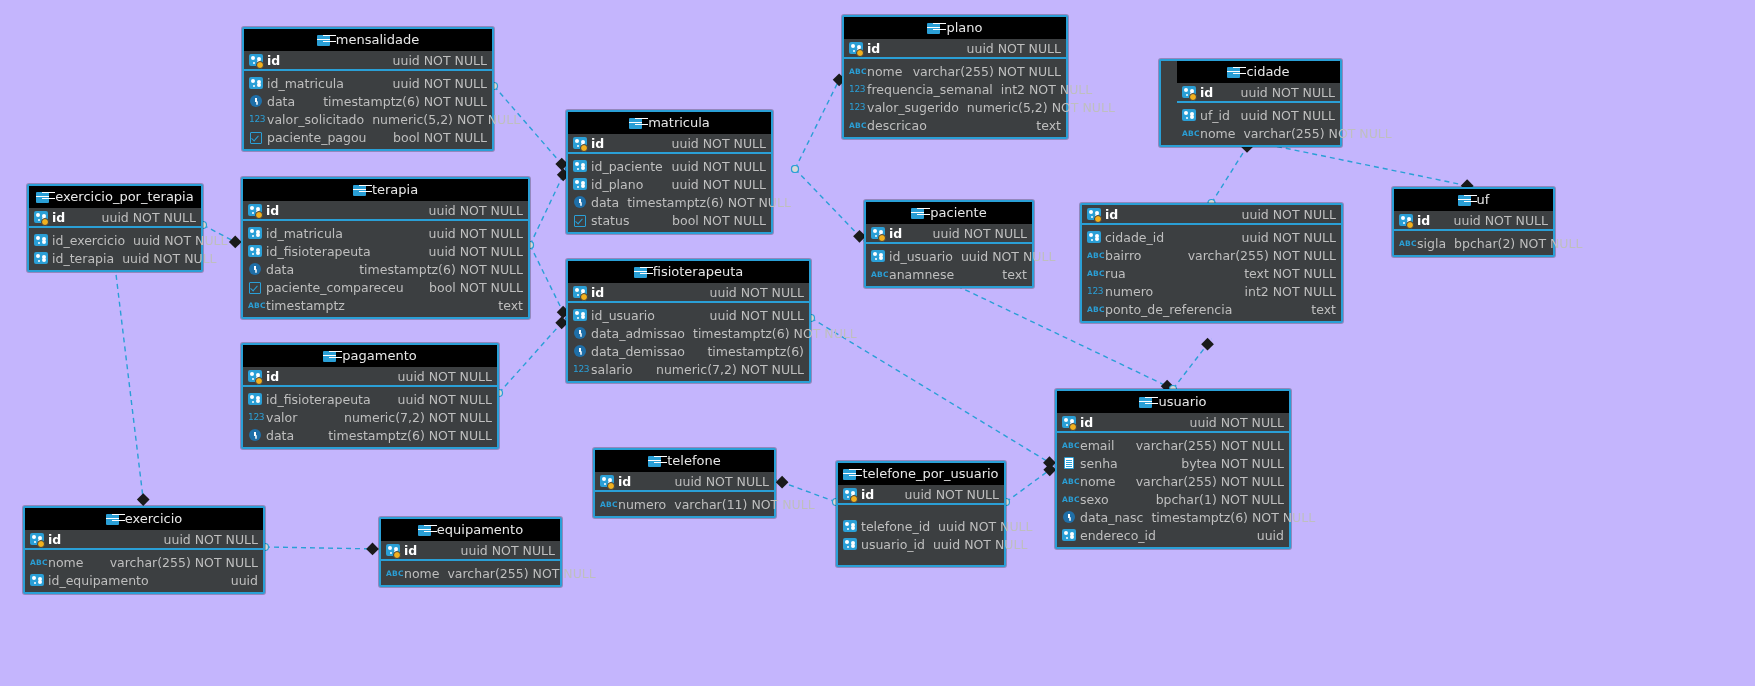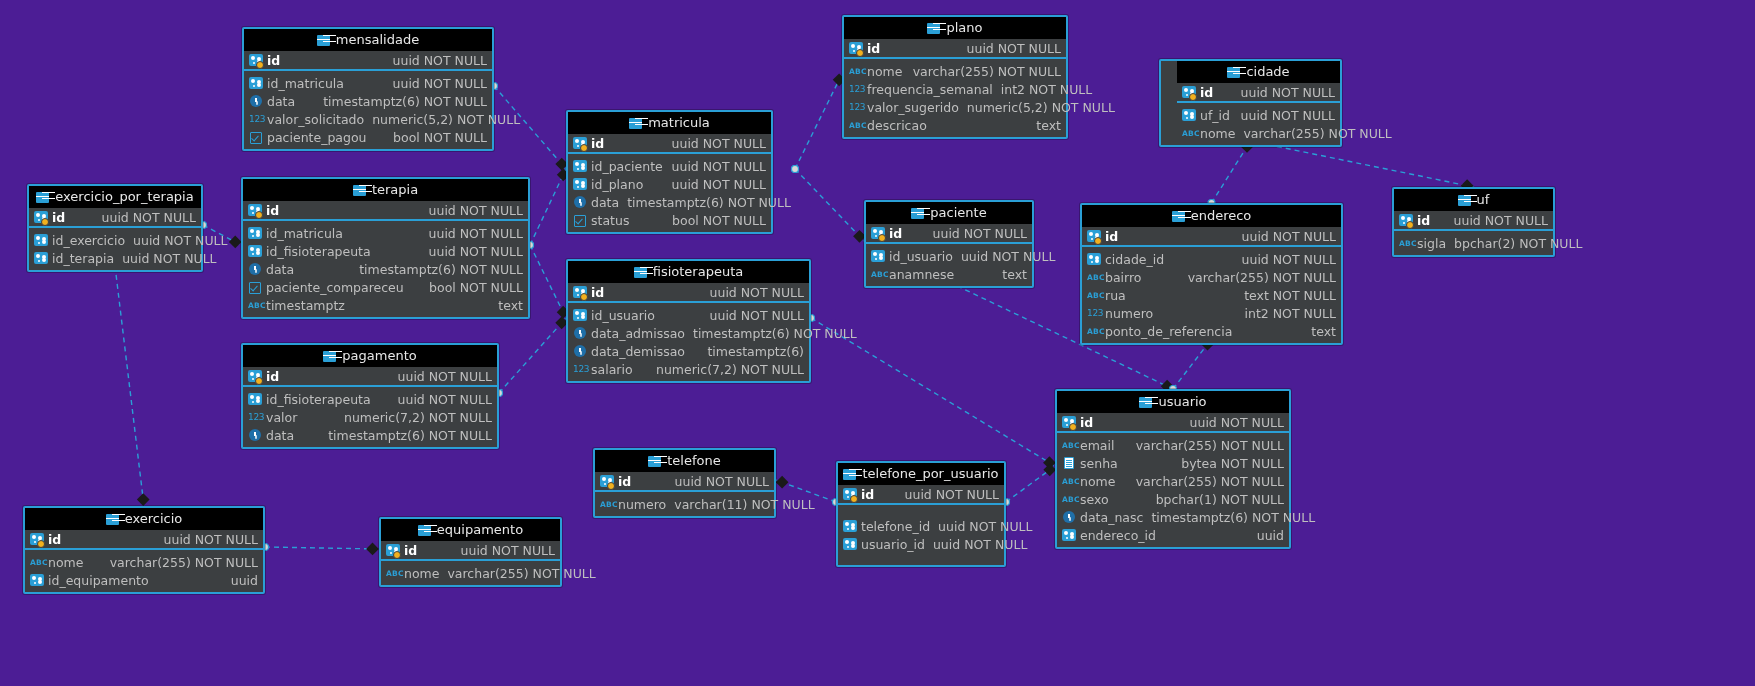--- a/index.html
+++ b/index.html
@@ -6,21 +6,21 @@
   html, body {
     margin: 0;
     padding: 0;
     background: #ffffff;
     font-family: "DejaVu Sans", "Liberation Sans", sans-serif;
   }
   #canvas {
     position: relative;
     width: 1755px;
     height: 686px;
-    background: #4c1d95;
+    background: #c4b5fd;
     overflow: hidden;
   }
   #edge-layer {
     position: absolute;
     left: 0; top: 0;
     width: 1755px;
     height: 686px;
     pointer-events: none;
   }
   .table-node {
@@ -536,24 +536,20 @@
           </div>
           <div class="col-row">
             <span class="cicon abc">ABC</span>
             <span class="col-name">anamnese</span>
             <span class="col-spacer"></span>
             <span class="col-type">text</span>
           </div>
         </div>
       </div>
       <div class="table-node" style="left: 1080px; top: 203px; width: 263px;">
-        <div class="table-title">
-          <span class="tbl-icon"></span>
-          <span>endereco</span>
-        </div>
         <div class="pk-section">
           <div class="col-row pk">
             <span class="cicon key">
               <i class="badge"></i>
             </span>
             <span class="col-name">id</span>
             <span class="col-spacer"></span>
             <span class="col-type">uuid NOT NULL</span>
           </div>
         </div>

